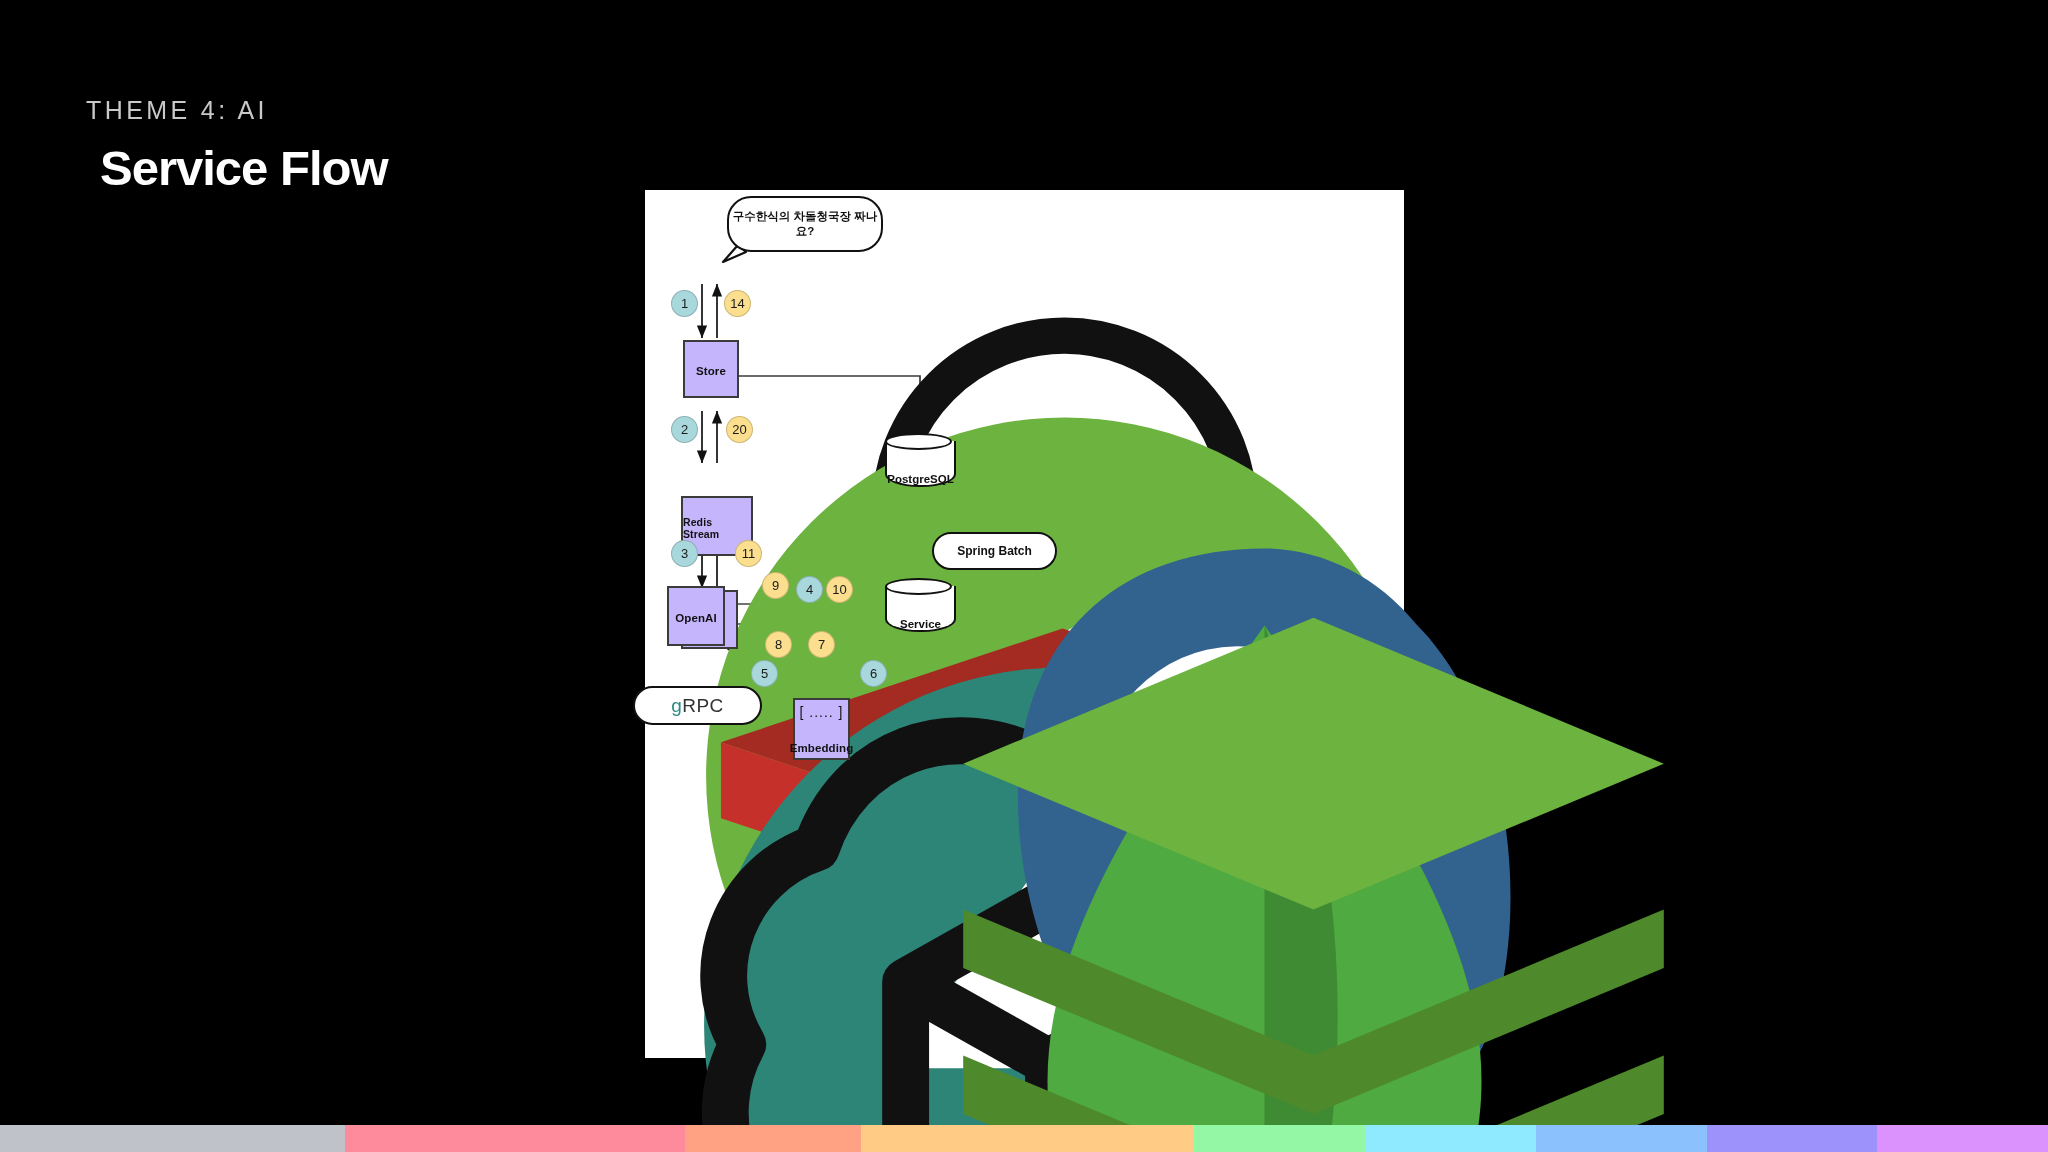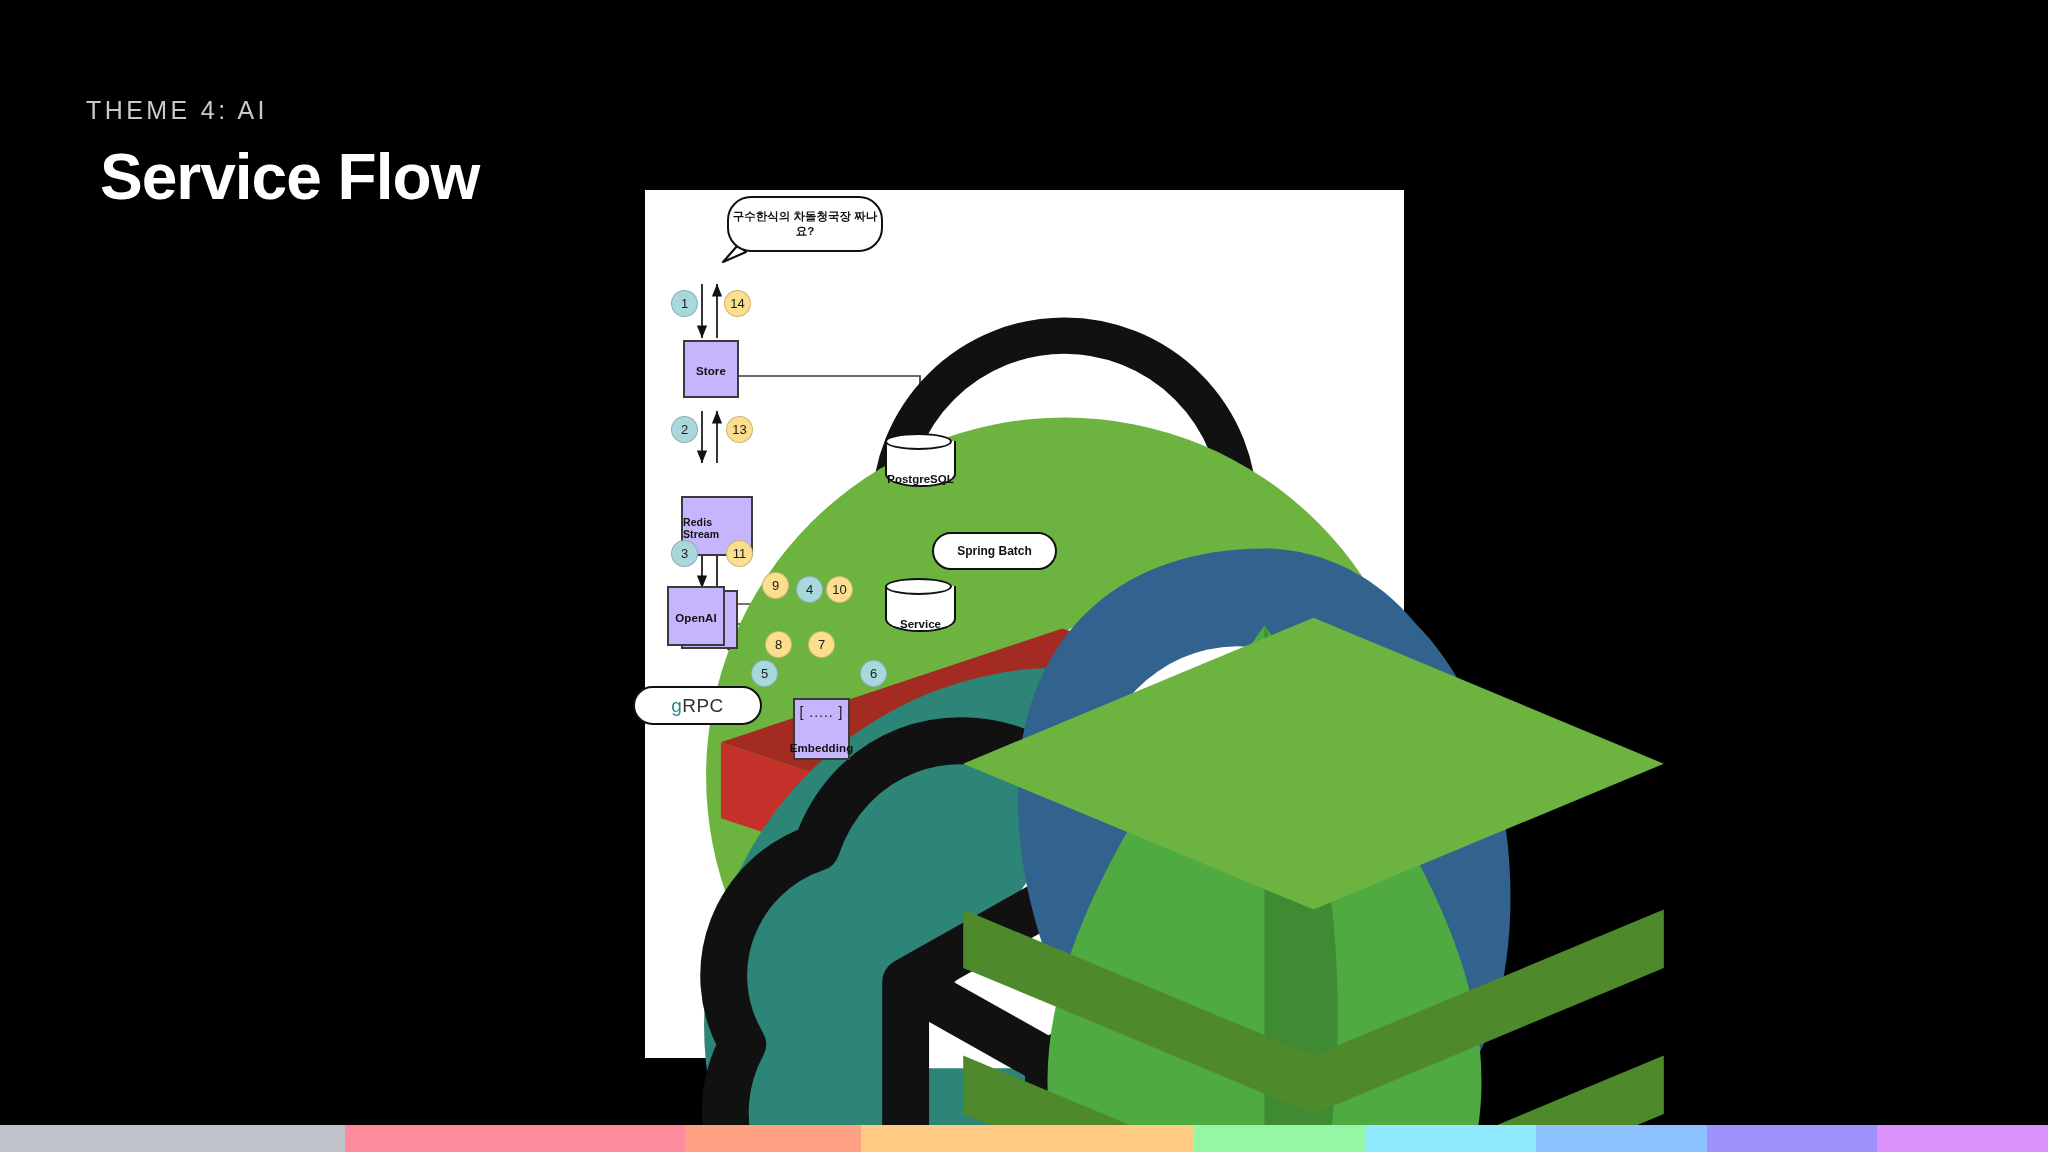--- a/index.html
+++ b/index.html
@@ -3,21 +3,21 @@
 <meta charset="utf-8">
 <title>Service Flow</title>
 <style>
   html,body{margin:0;padding:0;background:#000;}
   body{width:2048px;height:1152px;overflow:hidden;font-family:"Liberation Sans",sans-serif;}
   .slide{position:relative;width:2048px;height:1152px;background:#000;}
 
   
   .eyebrow{position:absolute;left:86px;top:96px;color:#c9c9c9;font-size:25px;
            letter-spacing:3.4px;font-weight:400;}
-  .headline{position:absolute;left:100px;top:140px;color:#fff;font-size:64px;
+  .headline{position:absolute;left:100px;top:140px;color:#fff;font-size:49px;
             font-weight:700;letter-spacing:-1px;}
 
   
   .panel{position:absolute;left:645px;top:190px;width:759px;height:868px;background:#fff;}
   .canvas{position:absolute;left:0;top:0;width:759px;height:868px;}
   .canvas svg{position:absolute;left:0;top:0;width:759px;height:868px;overflow:visible;}
 
   
   .node{position:absolute;box-sizing:border-box;display:flex;flex-direction:column;
         align-items:center;justify-content:center;}
@@ -211,24 +211,24 @@
 
       <div class="grpc" style="left:-12px;top:496px;width:129px;height:39px;">
         <span class="g">g</span>
           <span>RPC</span>
       </div>
 
       <div class="badge blue" style="left: 26px; top: 100px; background: rgb(169, 216, 220);">1</div>
       <div class="badge yellow" style="left: 79px; top: 100px; background: rgb(251, 223, 142);">14</div>
 
       <div class="badge blue" style="left: 26px; top: 226px; background: rgb(169, 216, 220);">2</div>
-      <div class="badge yellow" style="left: 81px; top: 226px; background: rgb(251, 223, 142);">13</div>
+      <div class="badge yellow" style="left: 81px; top: 226px; background: rgb(251, 223, 142);">20</div>
 
       <div class="badge blue" style="left: 26px; top: 350px; background: rgb(169, 216, 220);">3</div>
-      <div class="badge yellow" style="left: 81px; top: 350px; background: rgb(251, 223, 142);">11</div>
+      <div class="badge yellow" style="left: 90px; top: 350px; background: rgb(251, 223, 142);">11</div>
 
       <div class="badge yellow" style="left: 117px; top: 382px; background: rgb(251, 223, 142);">9</div>
       <div class="badge yellow" style="left: 120px; top: 441px; background: rgb(251, 223, 142);">8</div>
 
       <div class="badge blue" style="left: 151px; top: 386px; background: rgb(169, 216, 220);">4</div>
       <div class="badge yellow" style="left: 181px; top: 386px; background: rgb(251, 223, 142);">10</div>
       <div class="badge yellow" style="left: 163px; top: 441px; background: rgb(251, 223, 142);">7</div>
 
       <div class="badge blue" style="left: 106px; top: 470px; background: rgb(169, 216, 220);">5</div>
       <div class="badge blue" style="left: 215px; top: 470px; background: rgb(169, 216, 220);">6</div>

